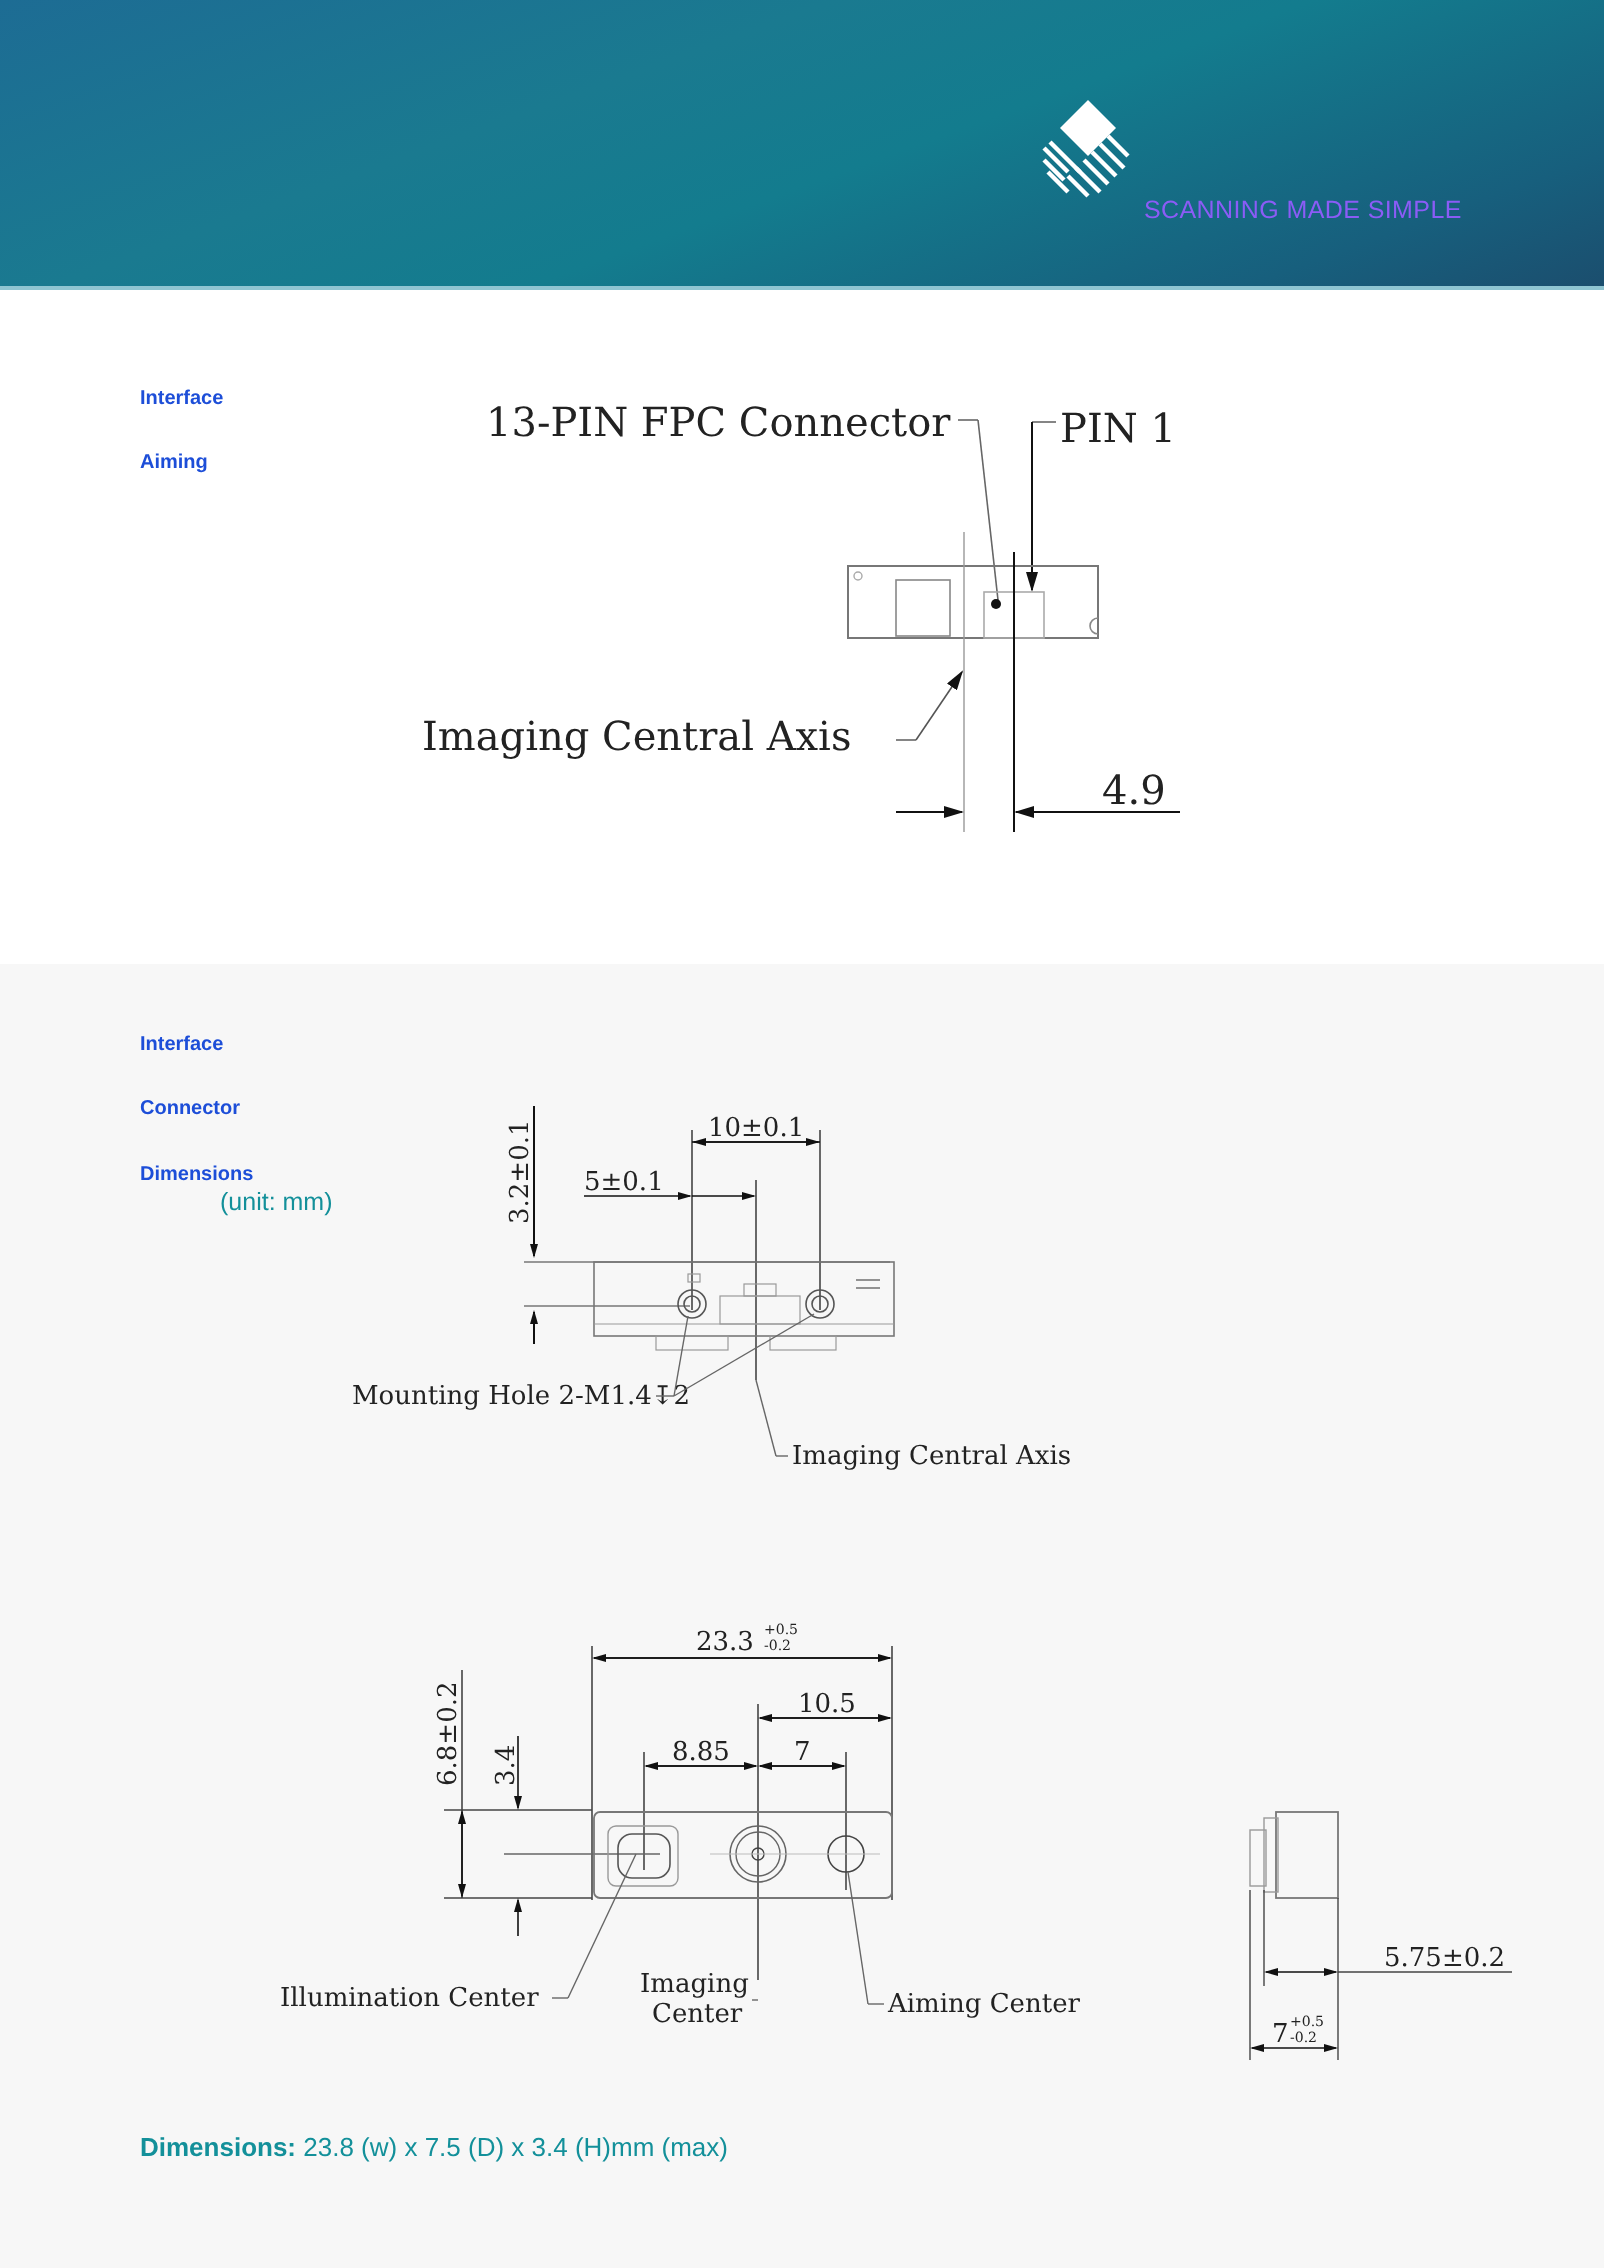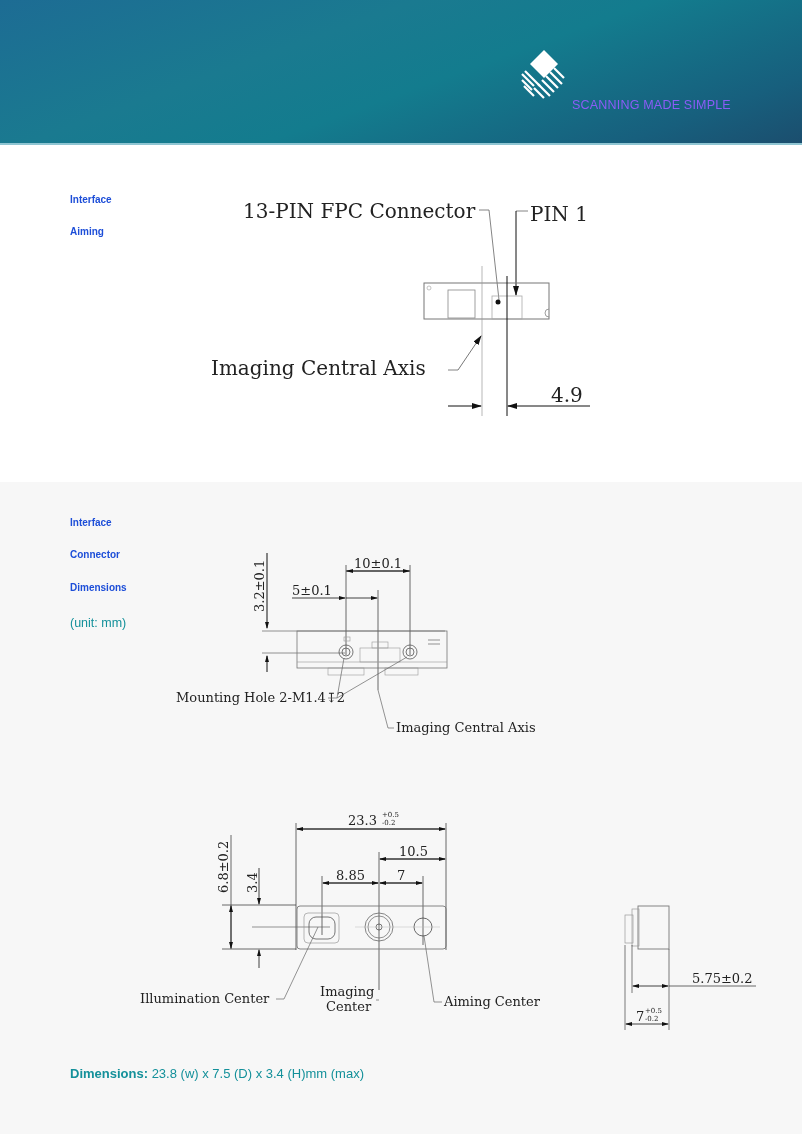--- a/index.html
+++ b/index.html
@@ -46,21 +46,21 @@
 
 <div class="section-white"></div>
 <div class="section-gray"></div>
 
 <div class="label" style="top:194px;">Interface</div>
 <div class="label" style="top:226px;">Aiming</div>
 
 <div class="label" style="top:517px;">Interface</div>
 <div class="label" style="top:549px;">Connector</div>
 <div class="label" style="top:582px;">Dimensions</div>
-<div class="sublabel" style="top:616px;">(unit: mm)</div>
+<div class="sublabel" style="top:594px;margin-left:40px;">(unit: mm)</div>
 
 <svg class="drawing" width="802" height="1134" viewBox="0 0 802 1134" style="pointer-events:none;">
   <defs>
     <marker id="arr" markerWidth="10" markerHeight="6" refX="9" refY="3" orient="auto" markerUnits="userSpaceOnUse">
       <polygon points="0,0 10,3 0,6" fill="#111"></polygon>
     </marker>
     <marker id="arrs" markerWidth="7" markerHeight="4" refX="6" refY="2" orient="auto" markerUnits="userSpaceOnUse">
       <polygon points="0,0 7,2 0,4" fill="#111"></polygon>
     </marker>
   </defs>

